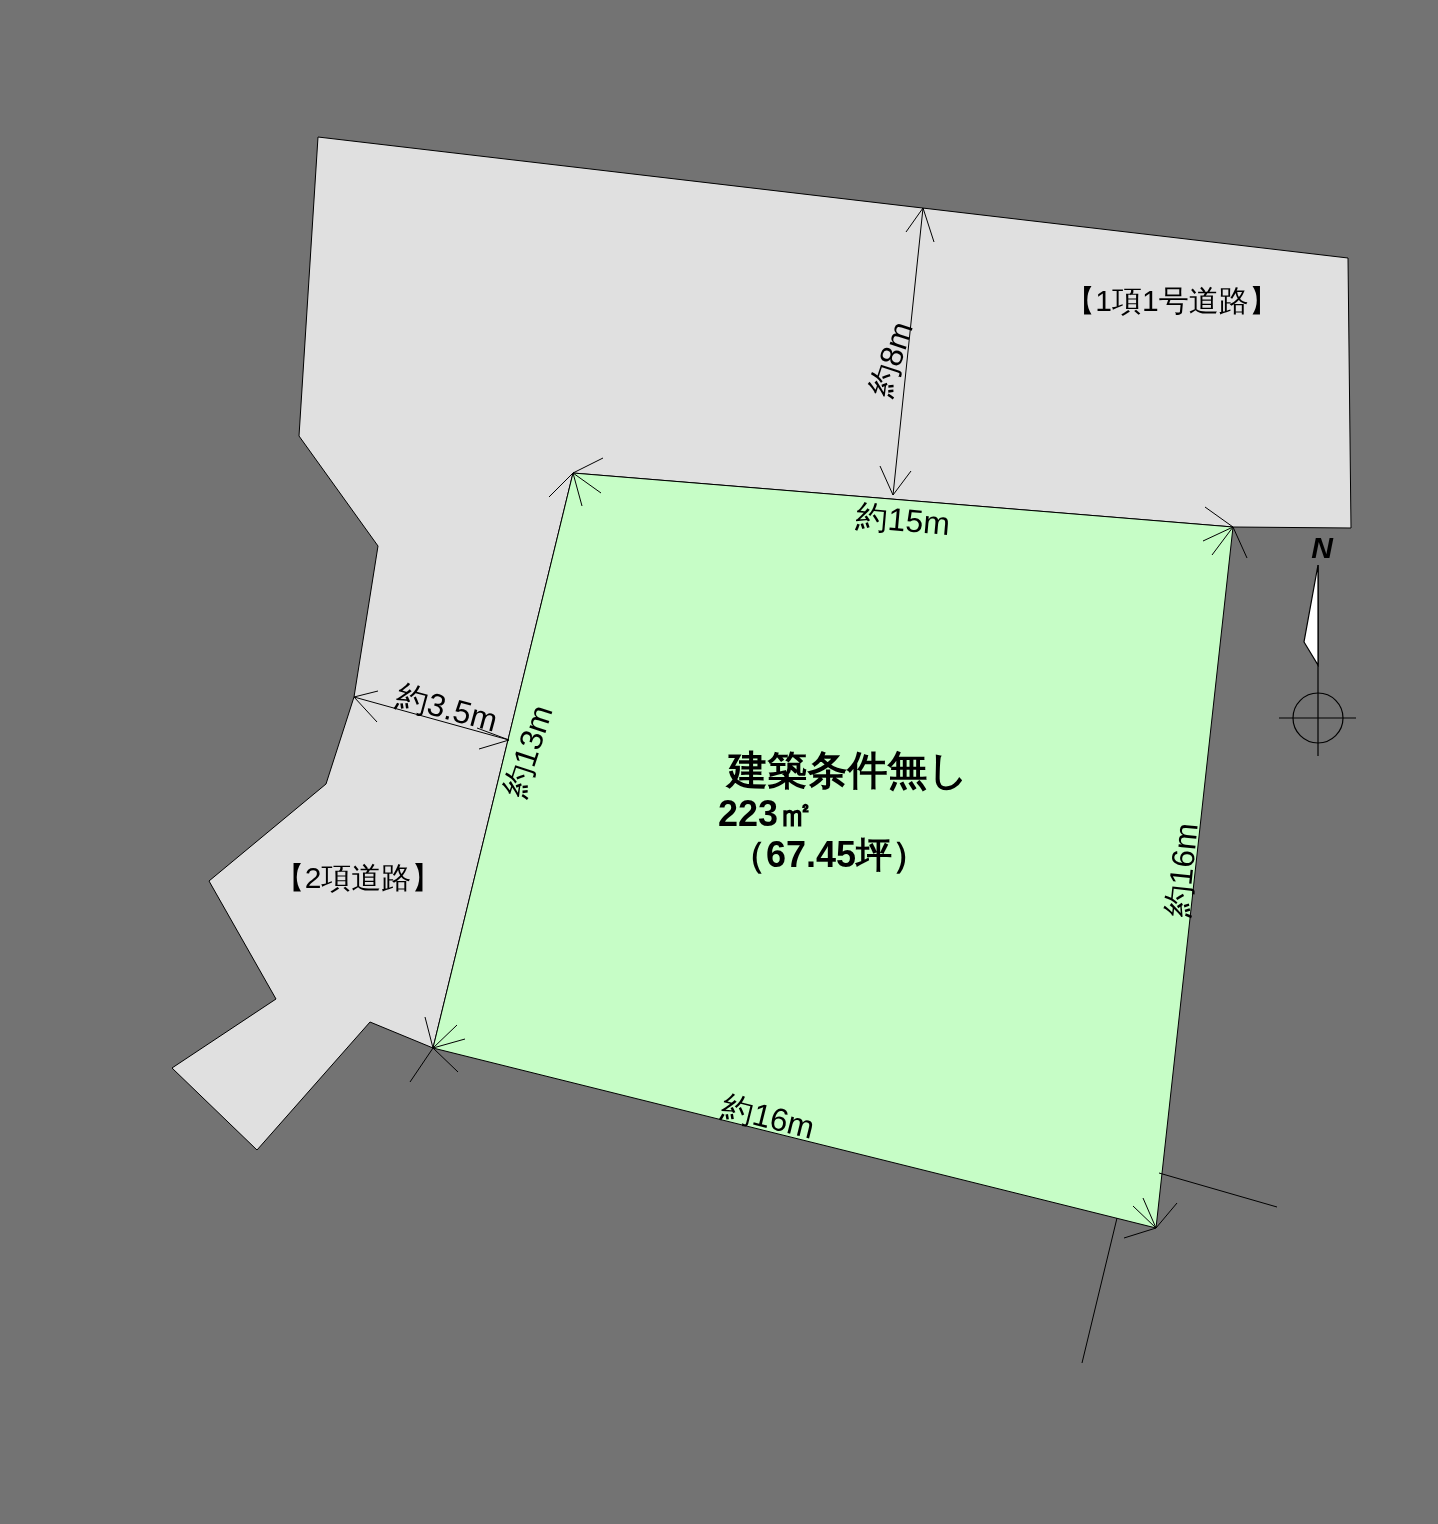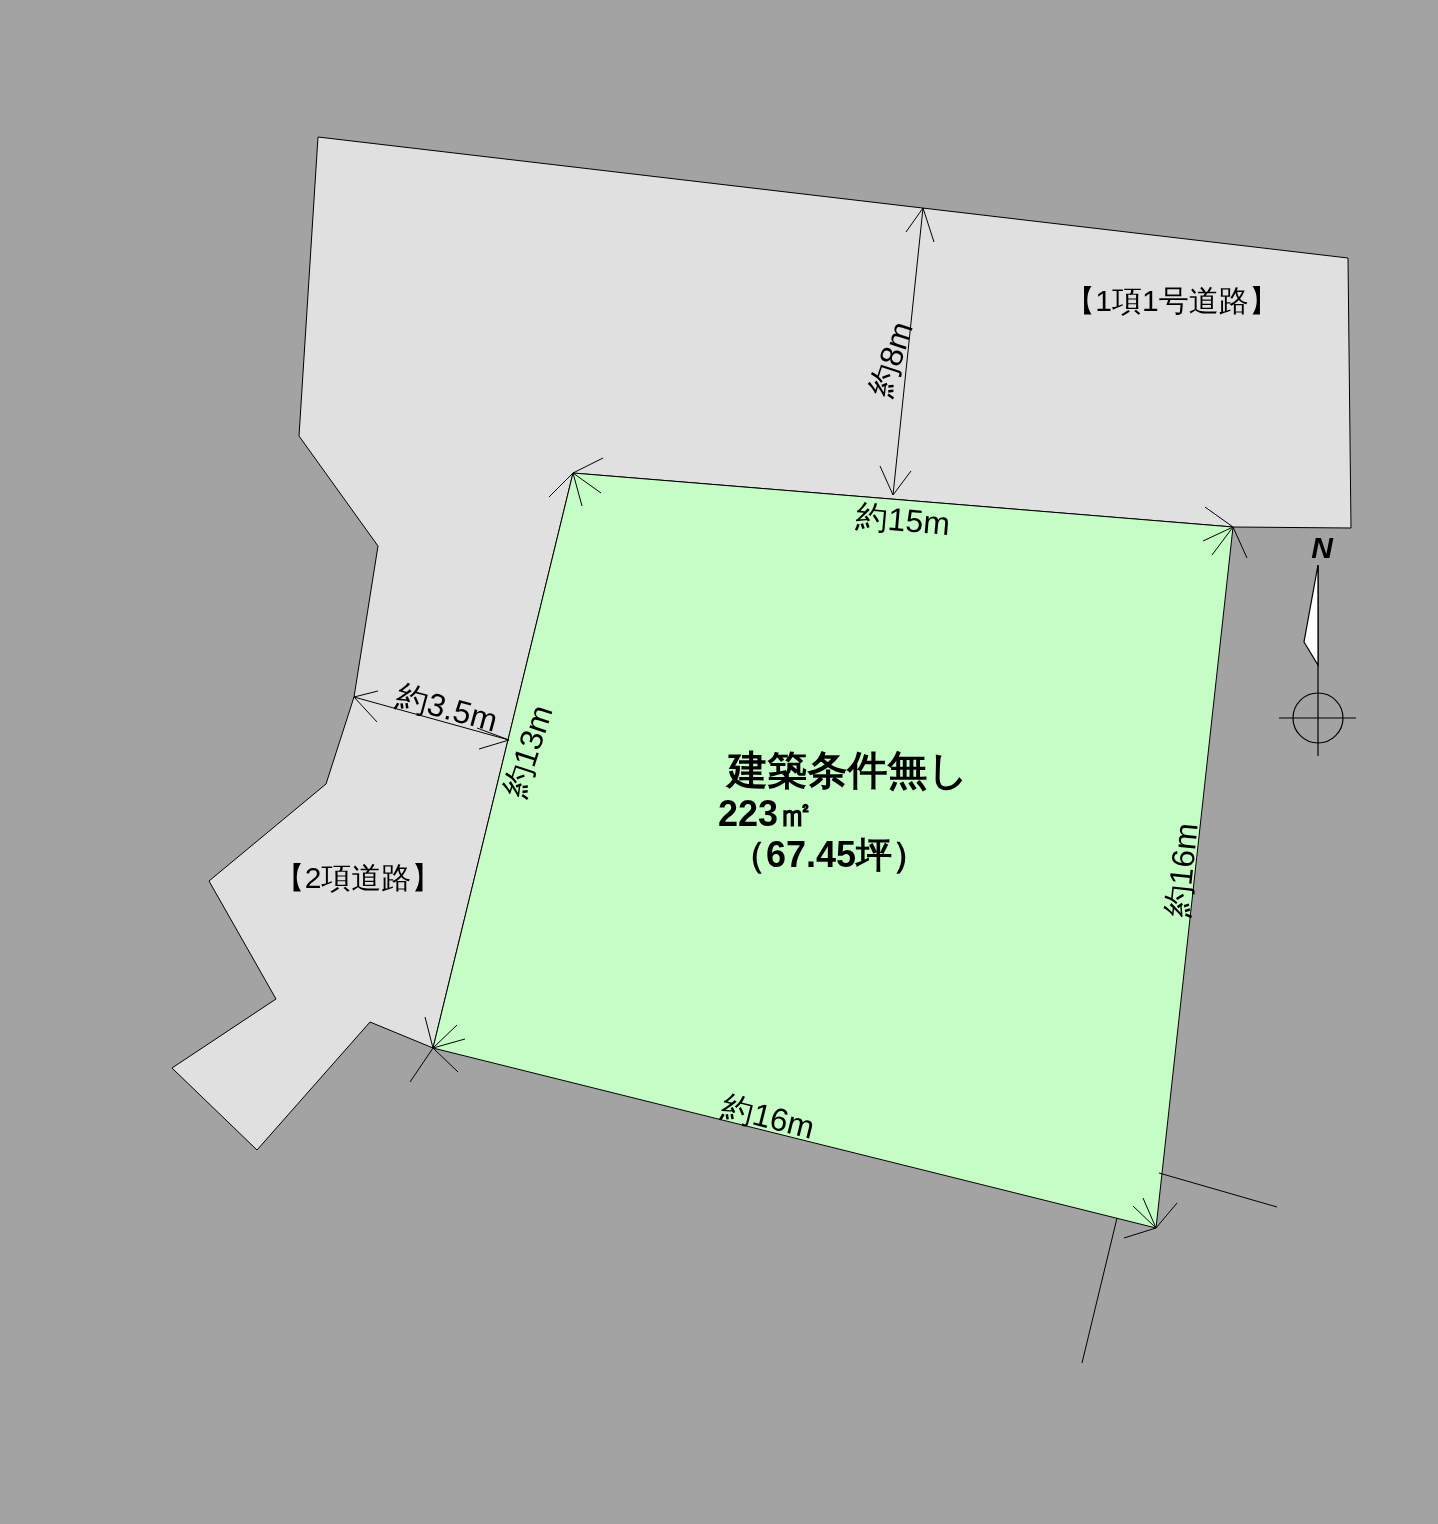--- a/index.html
+++ b/index.html
@@ -5,21 +5,21 @@
   html, body {
     margin: 0;
     padding: 0;
     background: #ffffff;
     font-family: "Liberation Sans", "DejaVu Sans", sans-serif;
   }
   .stage {
     position: relative;
     width: 1438px;
     height: 1524px;
-    background: #a3a3a3;
+    background: #737373;
     overflow: hidden;
   }
   svg { display: block; width: 1438px; height: 1524px; }
   text { font-family: "Liberation Sans", "DejaVu Sans", sans-serif; fill: #000000; }
 </style>
 </head>
 <body>
 
 <div class="stage">
   <svg id="plan-svg" viewBox="0 0 1438 1524" xmlns="http://www.w3.org/2000/svg">

